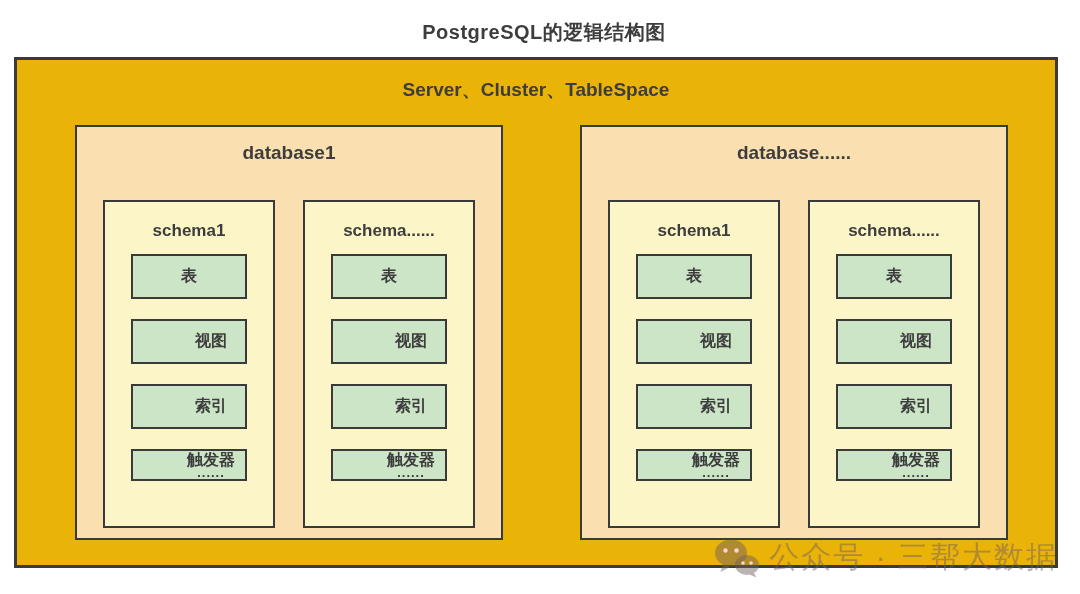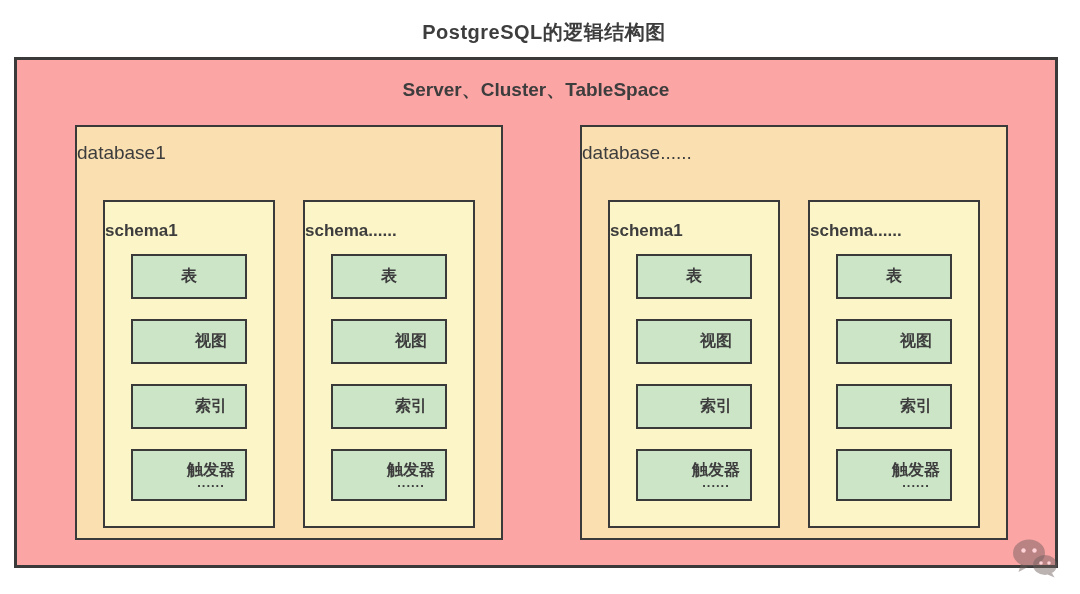--- a/index.html
+++ b/index.html
@@ -12,57 +12,57 @@
     color:#3b3b3b;
   }
   .diagram-title {
     position:absolute; top:19px; left:0; width:100%;
     text-align:center; font-size:20px; font-weight:bold; color:#3d3d3d;
     letter-spacing:0.5px;
     padding-left:8px;
   }
   .server-box {
     position:absolute; left:14px; top:57px; width:1044px; height:511px;
-    background:#fca5a5; border:3px solid #3a3a3a;
+    background:#eab308; border:3px solid #3a3a3a;
   }
   .server-label {
     text-align:center; margin-top:17px;
     font-size:19px; font-weight:bold; color:#3d3d3d;
   }
   .db-box {
     position:absolute; top:65px; width:428px; height:415px;
     background:#FADFB0; border:2px solid #3a3a3a;
   }
   .db-box.left  { left:58px; }
   .db-box.right { left:563px; }
   .db-label {
-    text-align:left; margin-top:15px;
-    font-size:19px; font-weight:normal; color:#3d3d3d;
+    text-align:center; margin-top:15px;
+    font-size:19px; font-weight:bold; color:#3d3d3d;
   }
   .schema-row {
     position:absolute; top:73px; left:26px; right:26px;
     display:flex; justify-content:space-between;
   }
   .schema-box {
     width:172px; height:328px;
     background:#FCF5C7; border:2px solid #3a3a3a;
   }
   .schema-label {
-    text-align:left; margin-top:19px;
+    text-align:center; margin-top:19px;
     font-size:17px; font-weight:bold; color:#3d3d3d;
   }
   .item {
     width:116px; height:45px; margin:0 auto;
     background:#CCE5C7; border:2px solid #3a3a3a;
     display:flex; align-items:center; justify-content:center;
     font-size:16px; font-weight:bold; color:#3d3d3d;
   }
   .item.first { margin-top:13px; }
   .item + .item { margin-top:20px;padding-left:44px; }
-  .item.trigger { flex-direction:column; height:52px; line-height:1.15; padding-top:2px; }
+  .item.trigger { flex-direction:column; height:32px; line-height:1.15; padding-top:2px; }
   .trigger-sub { font-size:13px; font-weight:bold; letter-spacing:1px; margin-top:-3px; }
   .watermark {
     position:absolute; right:22px; bottom:16px;
     display:flex; align-items:center; gap:9px;
     color:rgba(112,94,94,0.48);
     font-size:30px; letter-spacing:2px;
     pointer-events:none;
   }
   .watermark svg { display:block; }
 </style>
@@ -143,13 +143,14 @@
         <path d="M40 35 L42.5 39.5 L35.5 36.5 Z"></path>
       </g>
       <g fill="#ffd3d8">
         <circle cx="11.5" cy="12.5" r="2.2"></circle>
         <circle cx="22.5" cy="12.5" r="2.2"></circle>
         <circle cx="29" cy="25" r="1.8"></circle>
         <circle cx="37" cy="25" r="1.8"></circle>
       </g>
     </svg>
   </span>
+  <span>公众号 · 三帮大数据</span>
 </div>
 
 </body></html>

